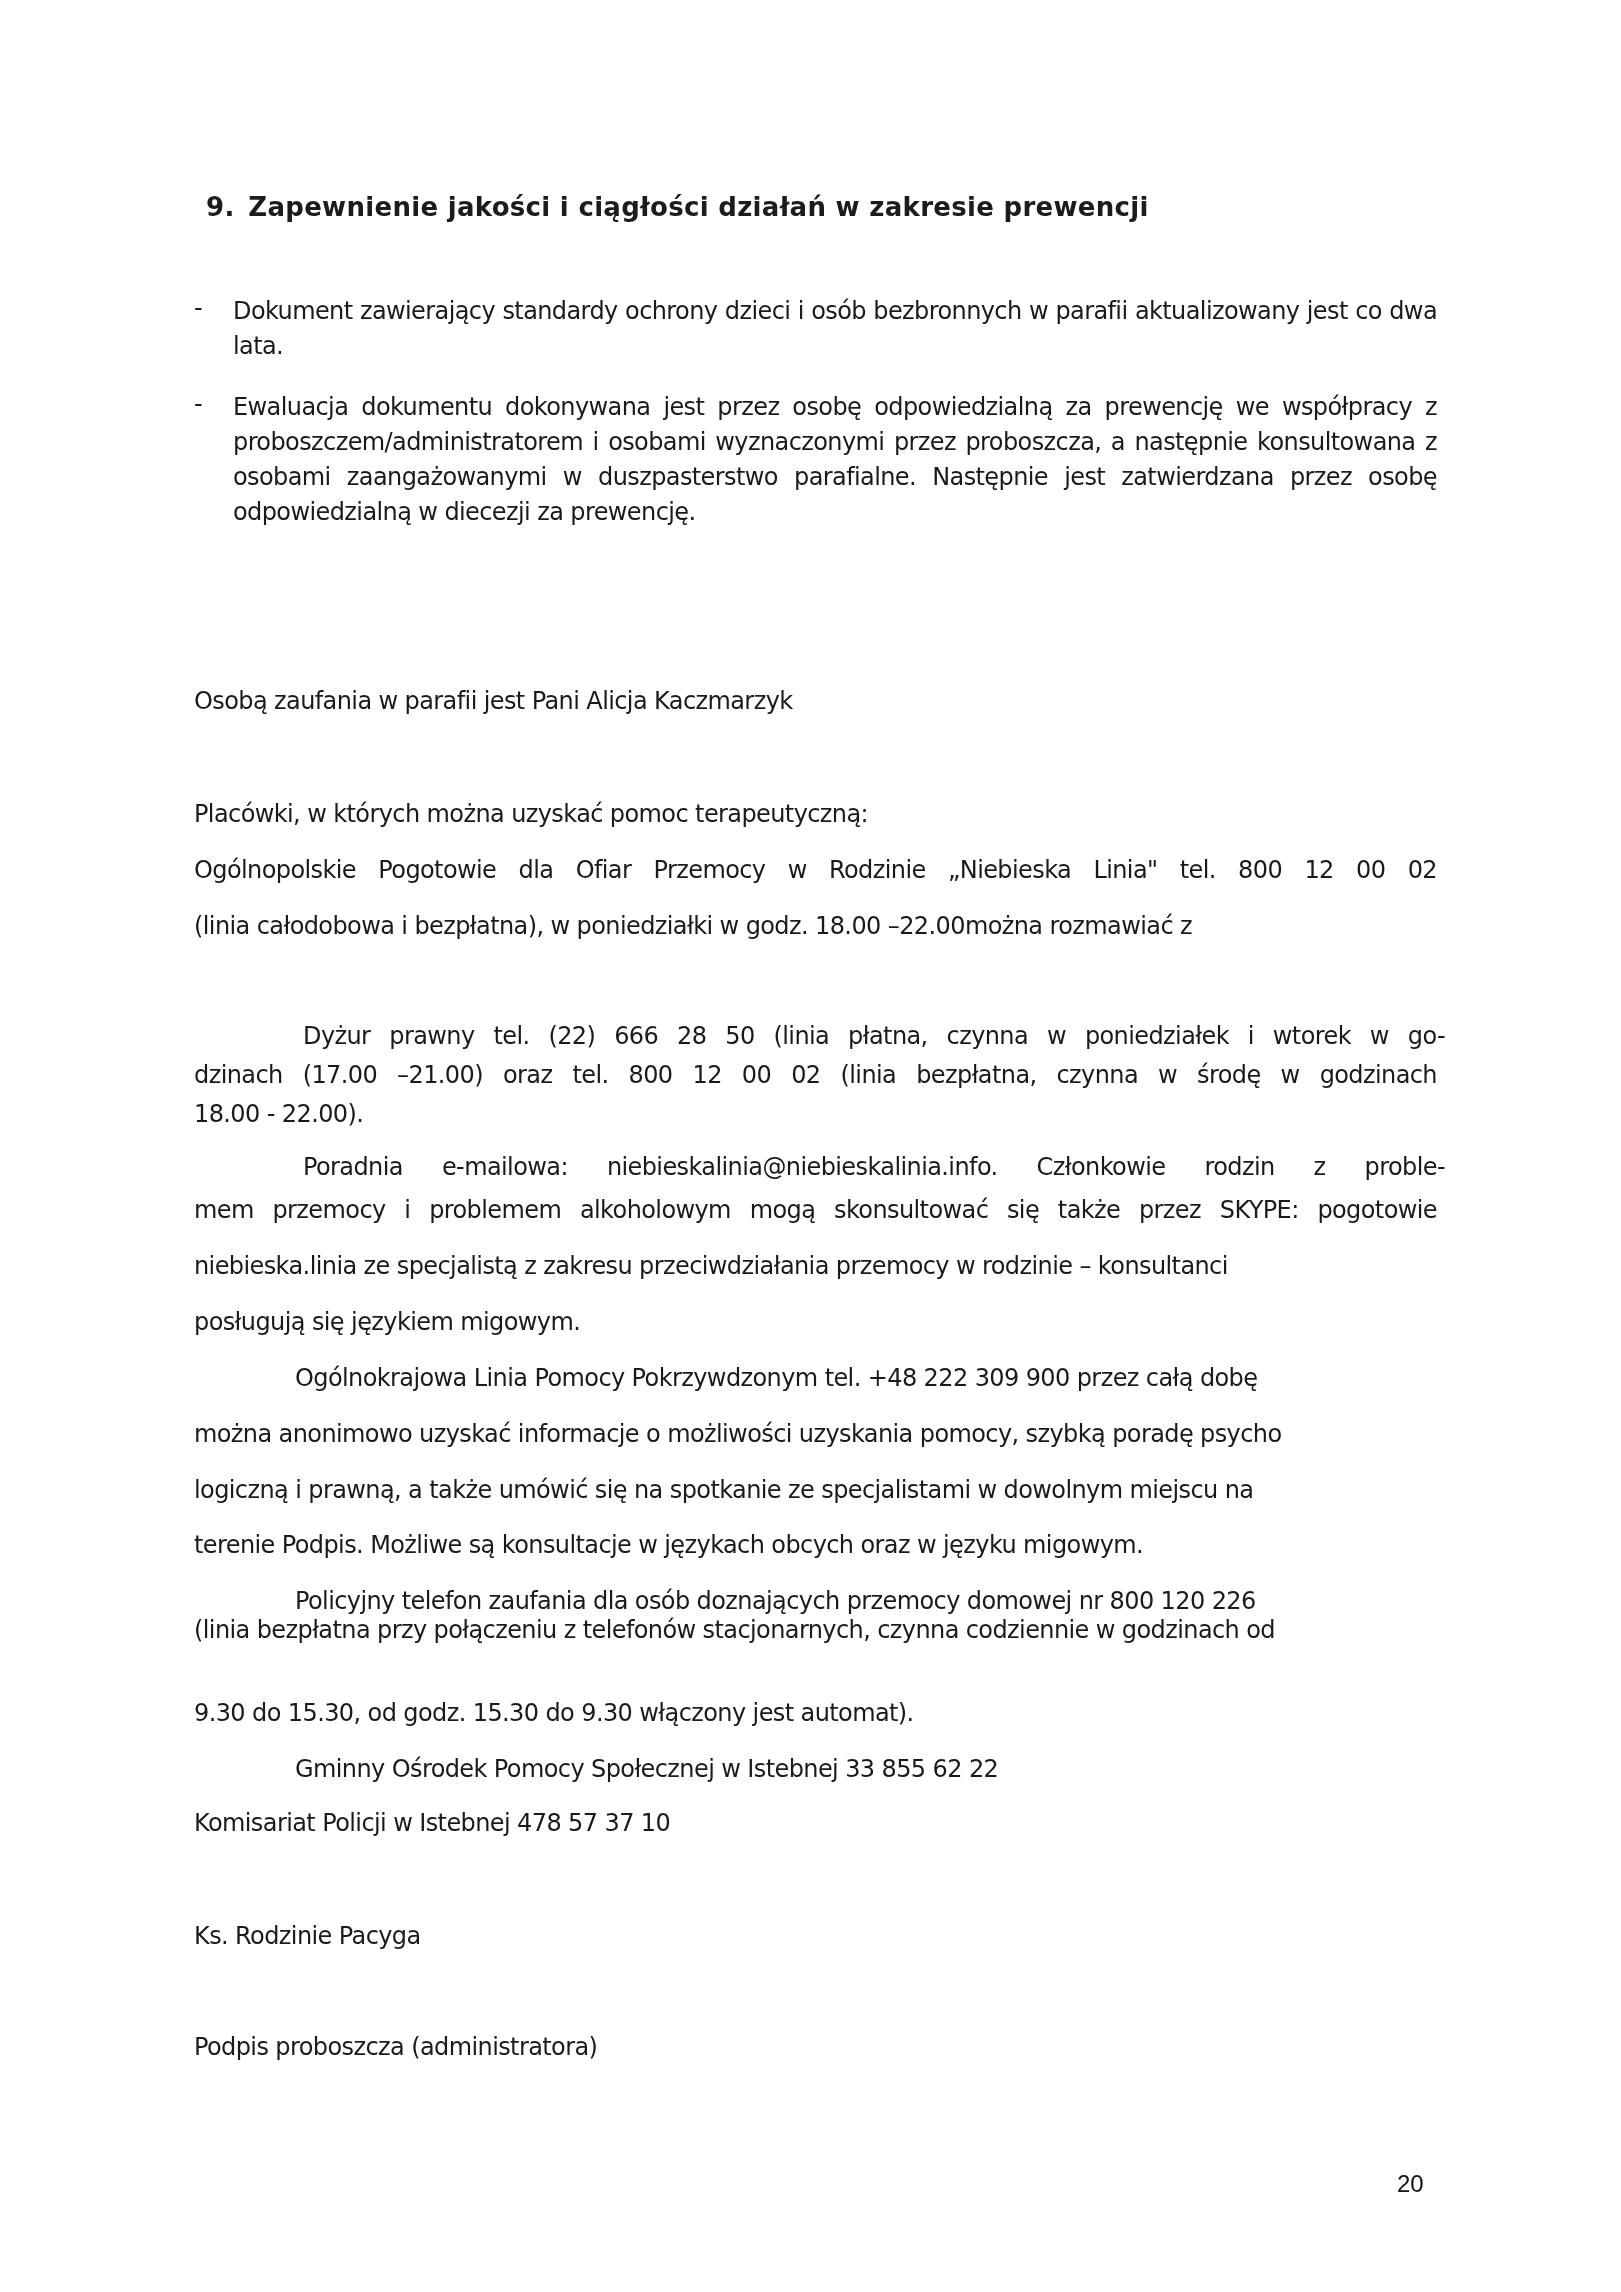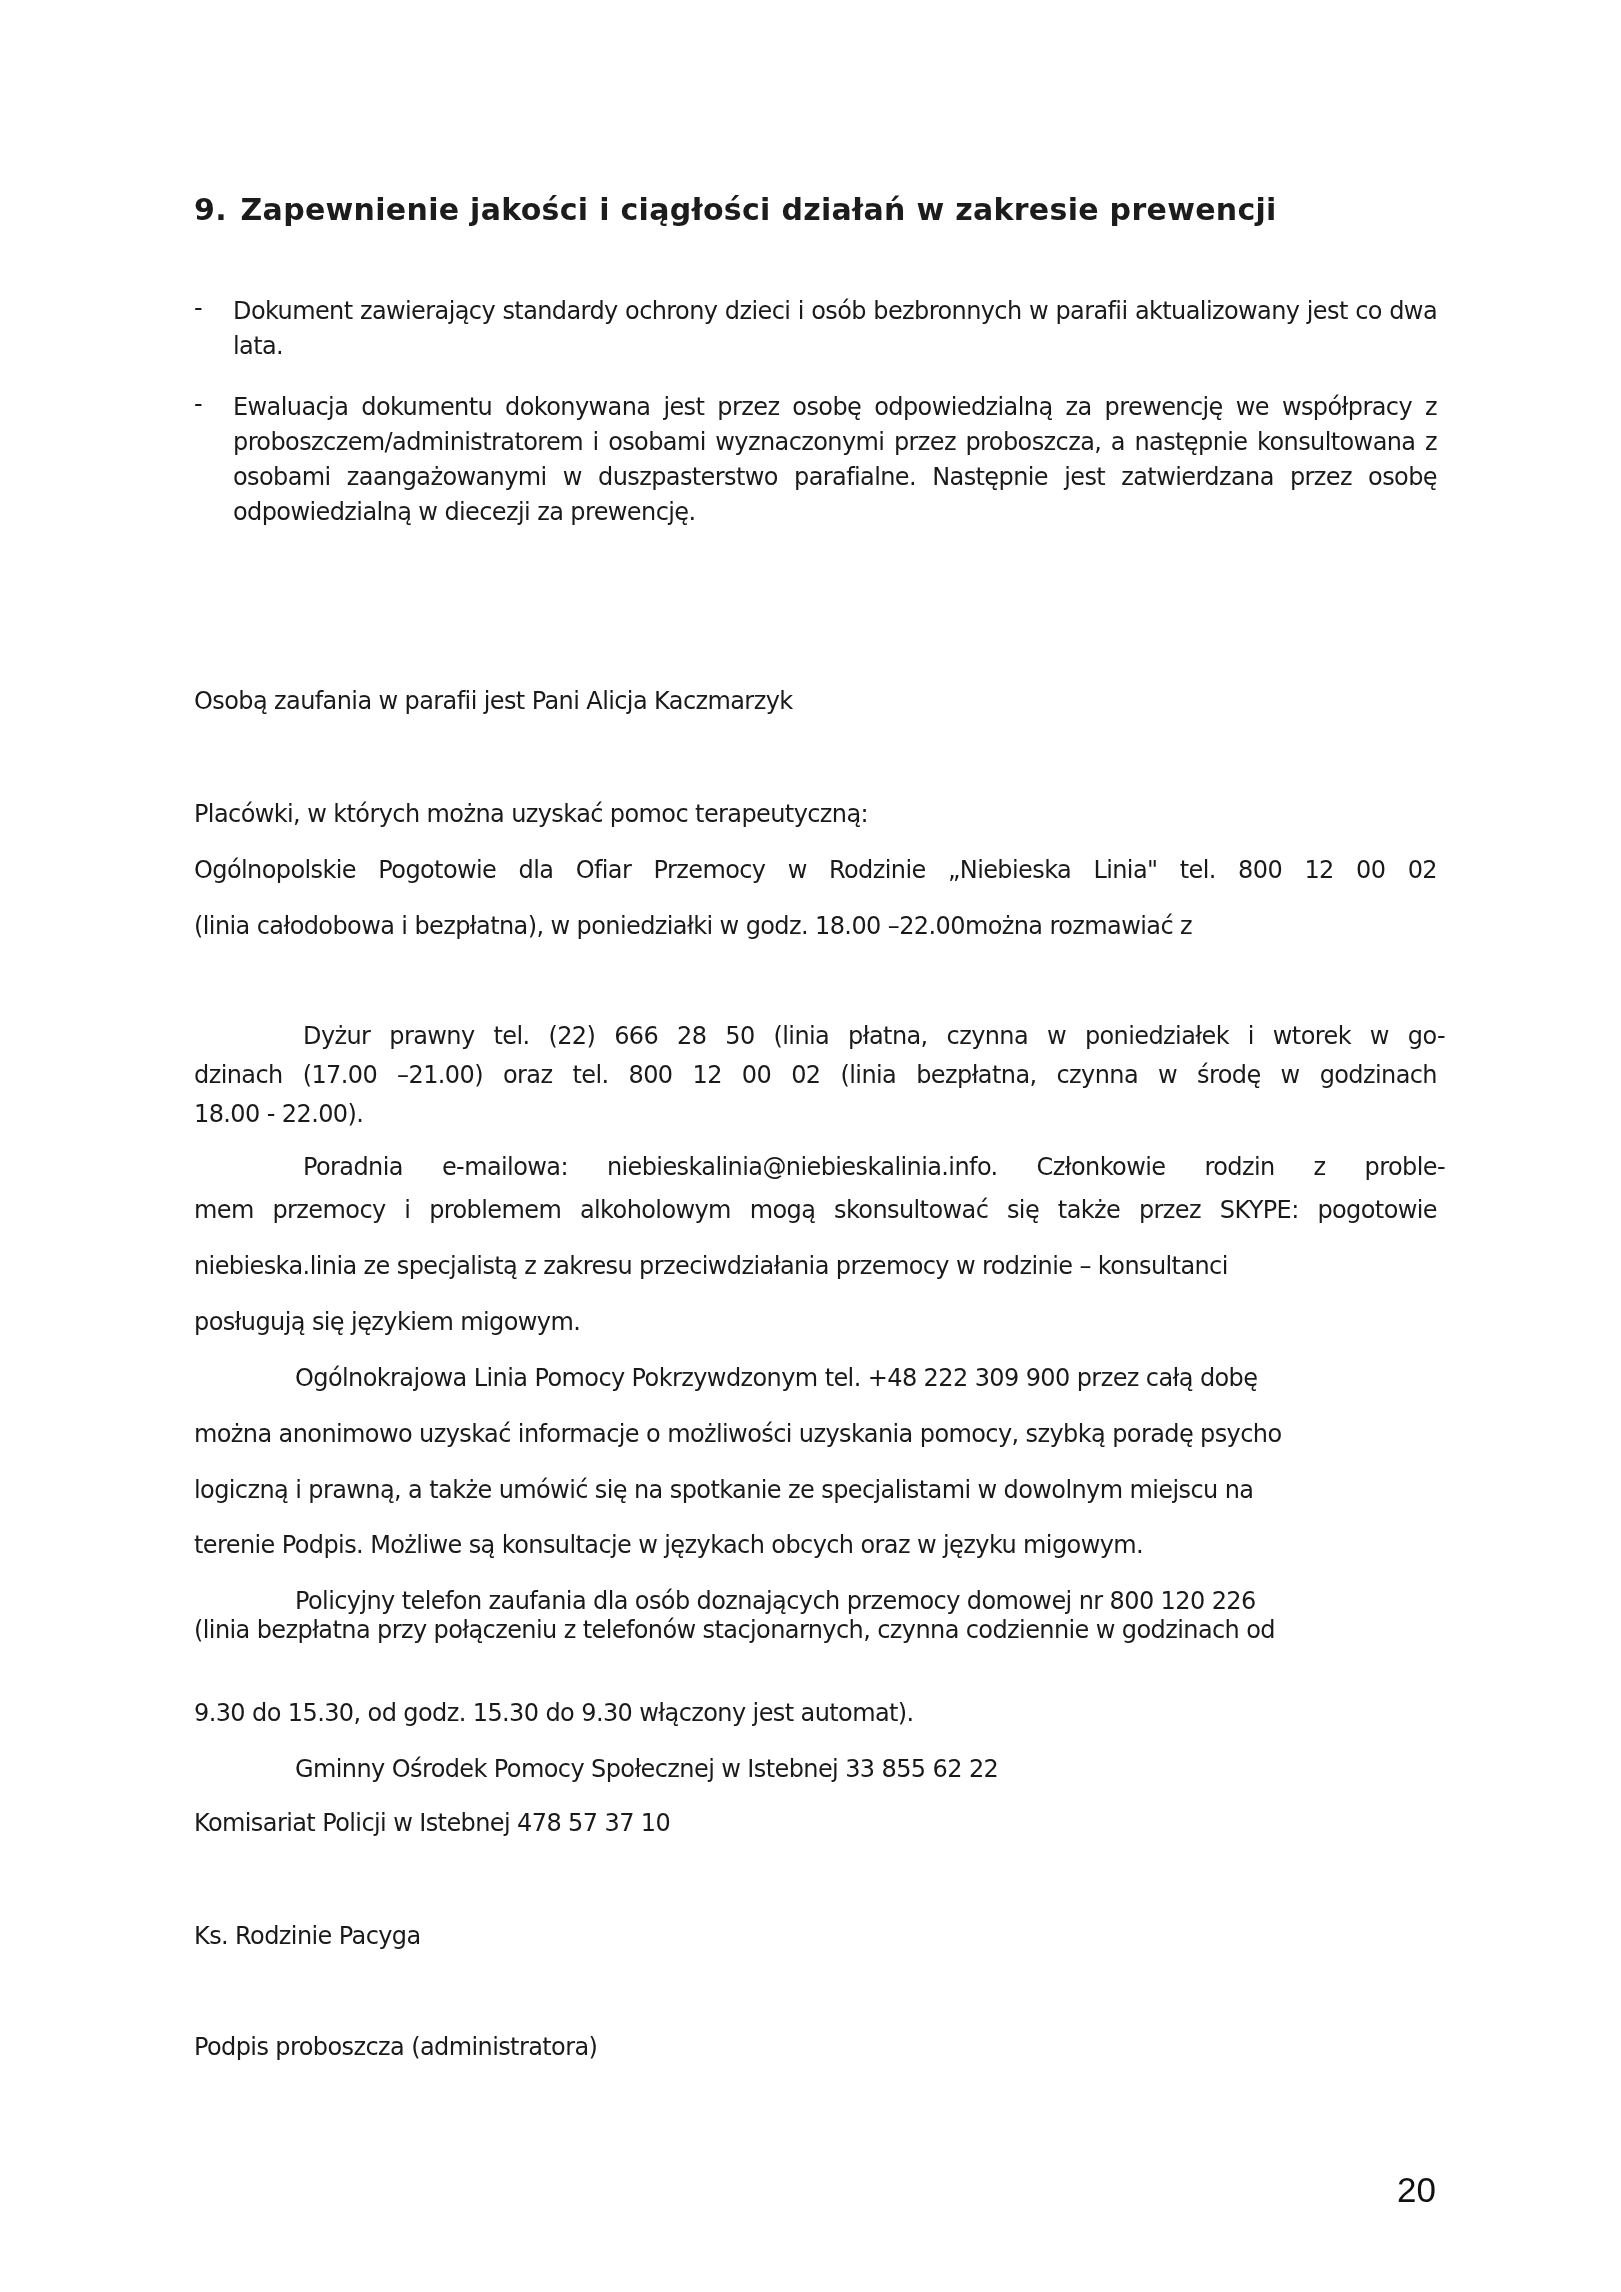--- a/index.html
+++ b/index.html
@@ -23,24 +23,25 @@
     .abs {
       position: absolute;
       left: 194px;
       width: 1243px;
       margin: 0;
     }
     .title {
       top: 192px;
       font-family: "DejaVu Sans", sans-serif;
       font-weight: bold;
-      font-size: 30px;
+      font-size: 26px;
       letter-spacing: 0.3px;
       color: #1c1c1c;
       white-space: nowrap;
+      margin-left: 12px;
     }
     .title .num { margin-right: 13.7px; }
     .txt {
       font-family: "DejaVu Sans", sans-serif;
       font-size: 24px;
       letter-spacing: -0.6px;
       color: #1a1a1a;
     }
     .bullet-item {
       position: absolute;
@@ -73,21 +74,21 @@
     }
     .just.indent {
       left: 303px;
       width: 1142px;
     }
     .page-number {
       position: absolute;
       left: 1397px;
       top: 2170px;
       font-family: "Liberation Sans", sans-serif;
-      font-size: 35px;
+      font-size: 24px;
       color: #111;
     }
   </style>
 </head>
 <body>
 
 <div class="page">
 
   <h1 class="abs title">
     <span class="num">9.</span><span>Zapewnienie jakości i ciągłości działań w zakresie prewencji</span>

